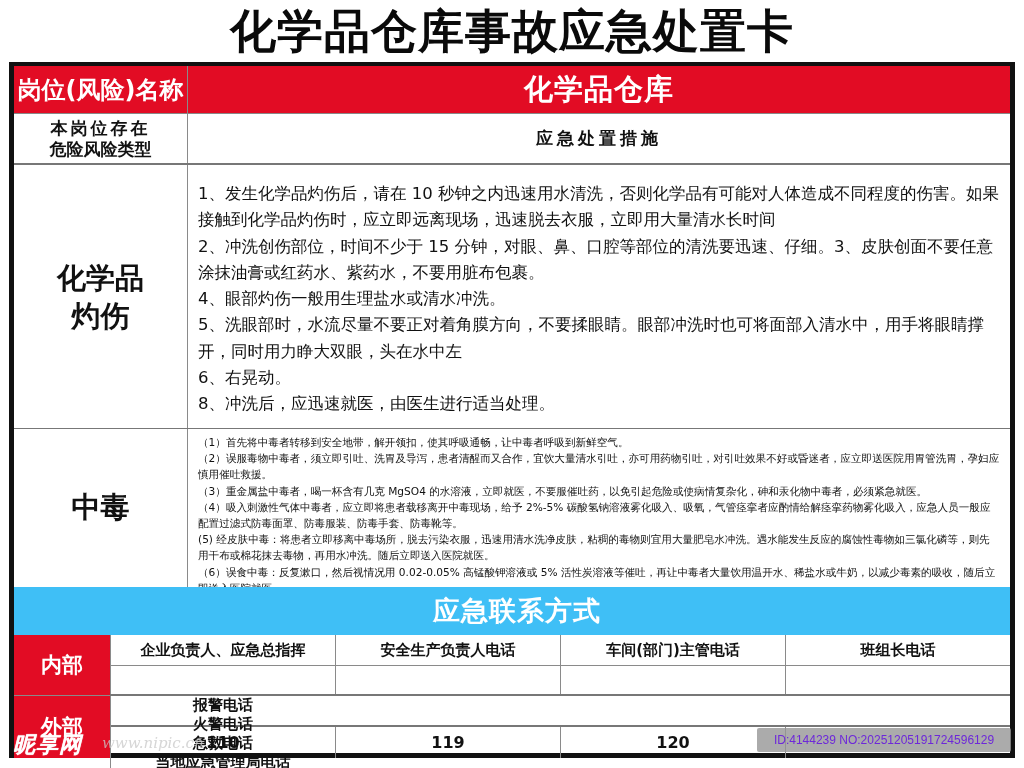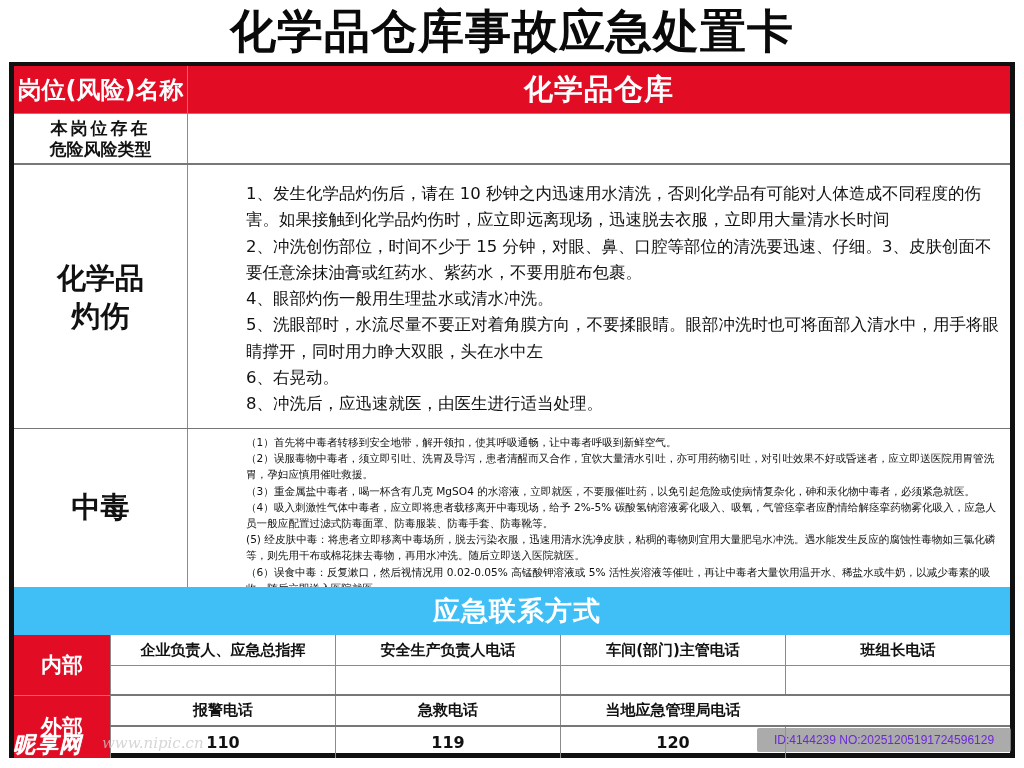--- a/index.html
+++ b/index.html
@@ -35,37 +35,37 @@
     
     .r-burn { top: 99px; height: 264px; border-bottom: 1px solid #777; }
     .r-burn .c-left { width: 174px; border-right: 1px solid #8a8a8a; font-size: 29px; font-weight: bold; line-height: 38px; flex-direction: column; }
     .r-burn .c-right { flex: 1; justify-content: flex-start; align-items: flex-start; text-align: left; padding: 16px 10px 0 10px; font-size: 16.5px; line-height: 26.3px; }
 
     
     .r-poison { top: 363px; height: 158px; }
     .r-poison .c-left { width: 174px; border-right: 1px solid #8a8a8a; font-size: 29px; font-weight: bold; }
     .r-poison .c-right { flex: 1; justify-content: flex-start; align-items: flex-start; text-align: left; padding: 5px 10px 0 10px; font-size: 10.6px; line-height: 16.2px; }
 
-    .para { display: block; margin-left: 48px; }
+    .para { display: block; }
 
     
     .r-banner { top: 521px; height: 48px; background: #3fbff6; }
     .r-banner .c-full { flex: 1; color: #fff; font-size: 27px; font-weight: bold; letter-spacing: 1px; margin-left: 10px; }
 
     
     .contacts { position: absolute; left: 0; top: 569px; width: 996px; height: 123px; }
     .side-label { position: absolute; left: 0; width: 96px; background: #e20c24; color: #fff; font-size: 21px; font-weight: bold; display: flex; align-items: center; justify-content: center; }
     .side-internal { top: 0; height: 61px; border-bottom: 1px solid #8a8a8a; }
     .side-external { top: 61px; height: 62px; }
 
     .grid { position: absolute; left: 96px; width: 900px; display: flex; }
     .grid .gcell { width: 225px; border-left: 1px solid #8a8a8a; display: flex; align-items: center; justify-content: center; font-size: 15px; font-weight: bold; }
     .g1 { top: 0; height: 31px; border-bottom: 1px solid #8a8a8a; }
     .g2 { top: 31px; height: 30px; border-bottom: 2px solid #777; }
-    .g3 { top: 61px; height: 31px; border-bottom: 2px solid #777; }
+    .g3 { top: 61px; height: 31px; border-bottom: 2px solid #777; flex-direction: column; }
     .g4 { top: 92px; height: 31px; }
     .g4 .gcell { font-size: 16px; }
 
     
     .wm-logo {
       position: absolute; left: 13px; top: 730px; font-size: 22px; font-weight: bold; font-style: italic;
       color: rgba(255,255,255,0.95); letter-spacing: 1px; text-shadow: 0 0 1px #fff;
     }
     .wm-url {
       position: absolute; left: 102px; top: 734px; font-size: 15px; font-style: italic;
@@ -88,20 +88,21 @@
   <div class="row r-header">
     <div class="cell c-left">岗位(风险)名称</div>
     <div class="cell c-right">化学品仓库</div>
   </div>
 
   <div class="row r-sub">
     <div class="cell c-left">
       <span style="letter-spacing:3px;">本岗位存在</span>
       <span>危险风险类型</span>
     </div>
+    <div class="cell c-right">应急处置措施</div>
   </div>
 
   <div class="row r-burn">
     <div class="cell c-left">
       <span>化学品</span>
       <span>灼伤</span>
     </div>
     <div class="cell c-right">
       <div>
         <span class="para">1、发生化学品灼伤后，请在 10 秒钟之内迅速用水清洗，否则化学品有可能对人体造成不同程度的伤害。如果接触到化学品灼伤时，应立即远离现场，迅速脱去衣服，立即用大量清水长时间</span>
@@ -143,20 +144,21 @@
       <div class="gcell">班组长电话</div>
     </div>
     <div class="grid g2">
       <div class="gcell"></div>
       <div class="gcell"></div>
       <div class="gcell"></div>
       <div class="gcell"></div>
     </div>
     <div class="grid g3">
       <div class="gcell">报警电话</div>
+      <div class="gcell">火警电话</div>
       <div class="gcell">急救电话</div>
       <div class="gcell">当地应急管理局电话</div>
     </div>
     <div class="grid g4">
       <div class="gcell">110</div>
       <div class="gcell">119</div>
       <div class="gcell">120</div>
       <div class="gcell"></div>
     </div>
   </div>

